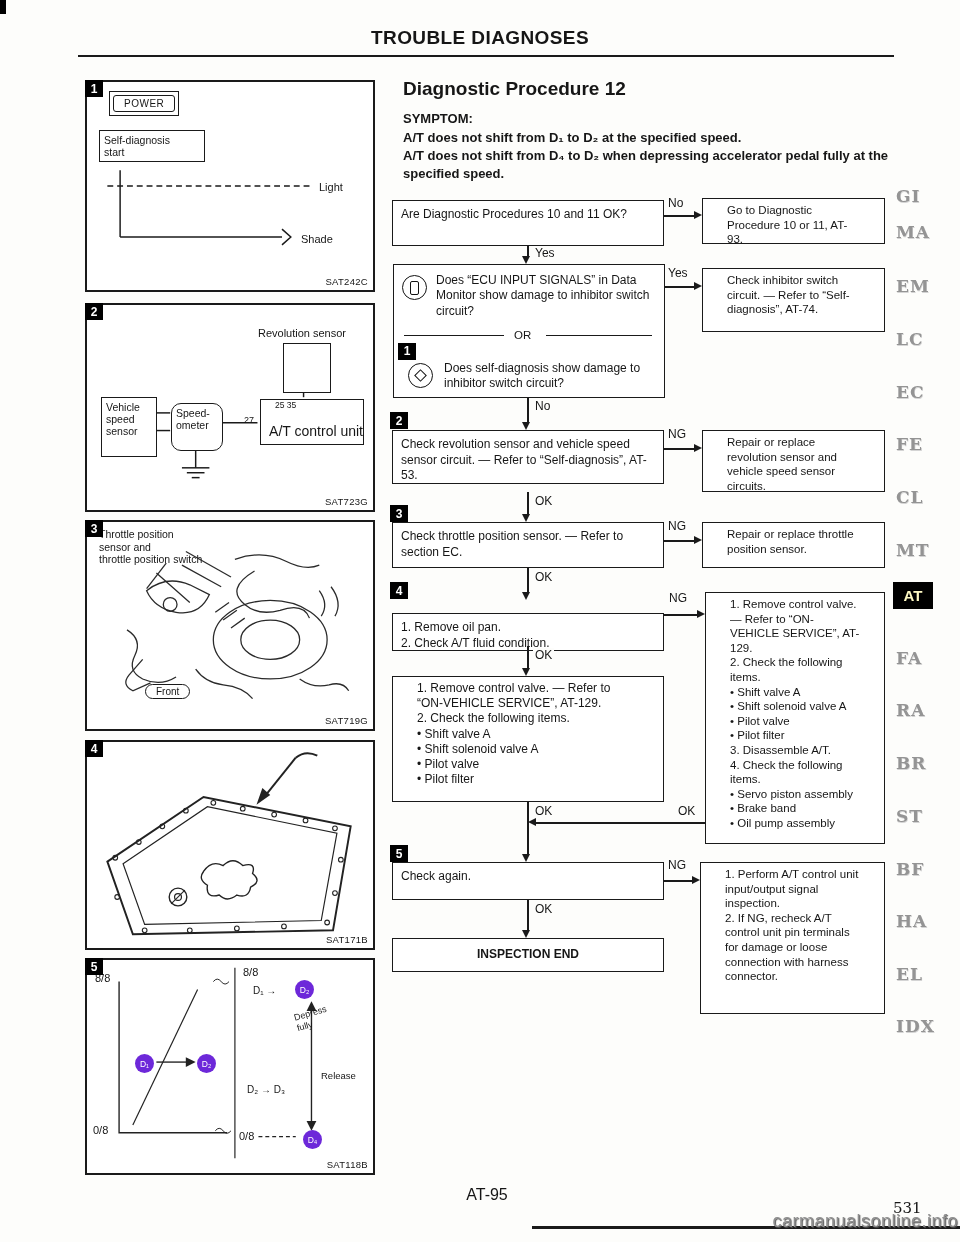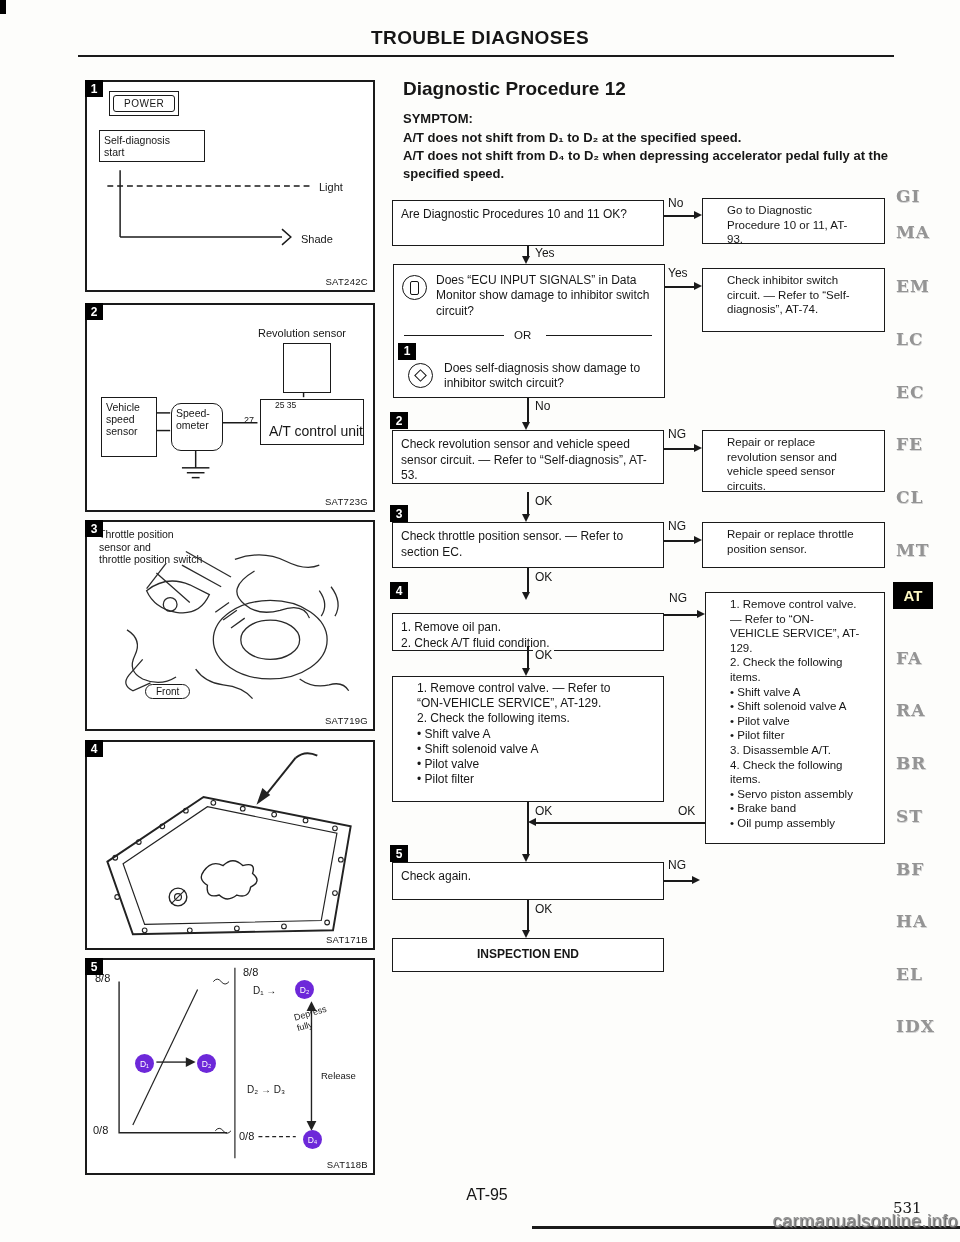--- a/index.html
+++ b/index.html
@@ -309,20 +309,22 @@
 • Pilot filter</div>
   <div class="conn" style="left:533px; top:804px;">OK</div>
   <div class="conn" style="left:676px; top:804px;">OK</div>
   <div class="vl" style="left:527px; top:802px; height:54px;"></div>
   <div class="hl" style="left:536px; top:822px; width:169px;"></div>
   <div class="ar l" style="left:528px; top:818px;"></div>
   <div class="ar d" style="left:522px; top:854px;"></div>
 
   <div class="numsq" style="left:390px; top:845px;">5</div>
   <div class="fbox" style="left:392px; top:862px; width:272px; height:38px;">Check again.</div>
+  <div class="fbox sm" style="left:700px; top:862px; width:185px; height:152px;">1. Perform A/T control unit input/output signal inspection.
+2. If NG, recheck A/T control unit pin terminals for damage or loose connection with harness connector.</div>
   <div class="conn" style="left:666px; top:858px;">NG</div>
   <div class="hl" style="left:664px; top:880px; width:30px;"></div>
   <div class="ar r" style="left:692px; top:876px;"></div>
   <div class="conn" style="left:533px; top:902px;">OK</div>
   <div class="vl" style="left:527px; top:900px; height:32px;"></div>
   <div class="ar d" style="left:522px; top:930px;"></div>
 
   <div class="fbox" style="left:392px; top:938px; width:272px; height:34px; text-align:center; font-weight:bold; padding-top:8px;">INSPECTION END</div>
 
   <div class="tab" style="top:170px;margin-top:16px;">GI</div>

